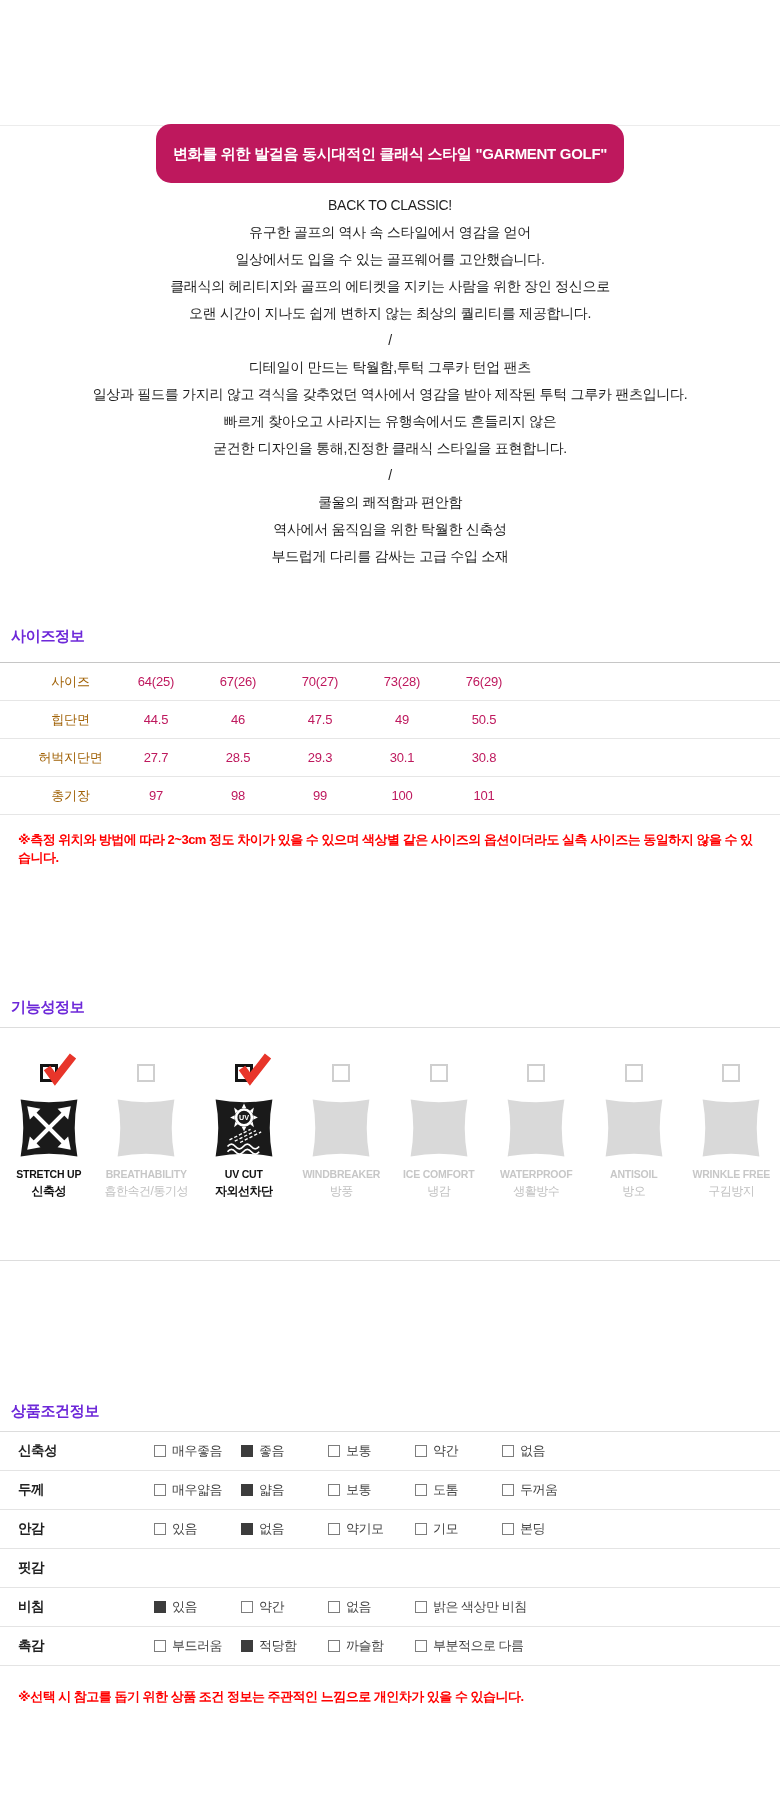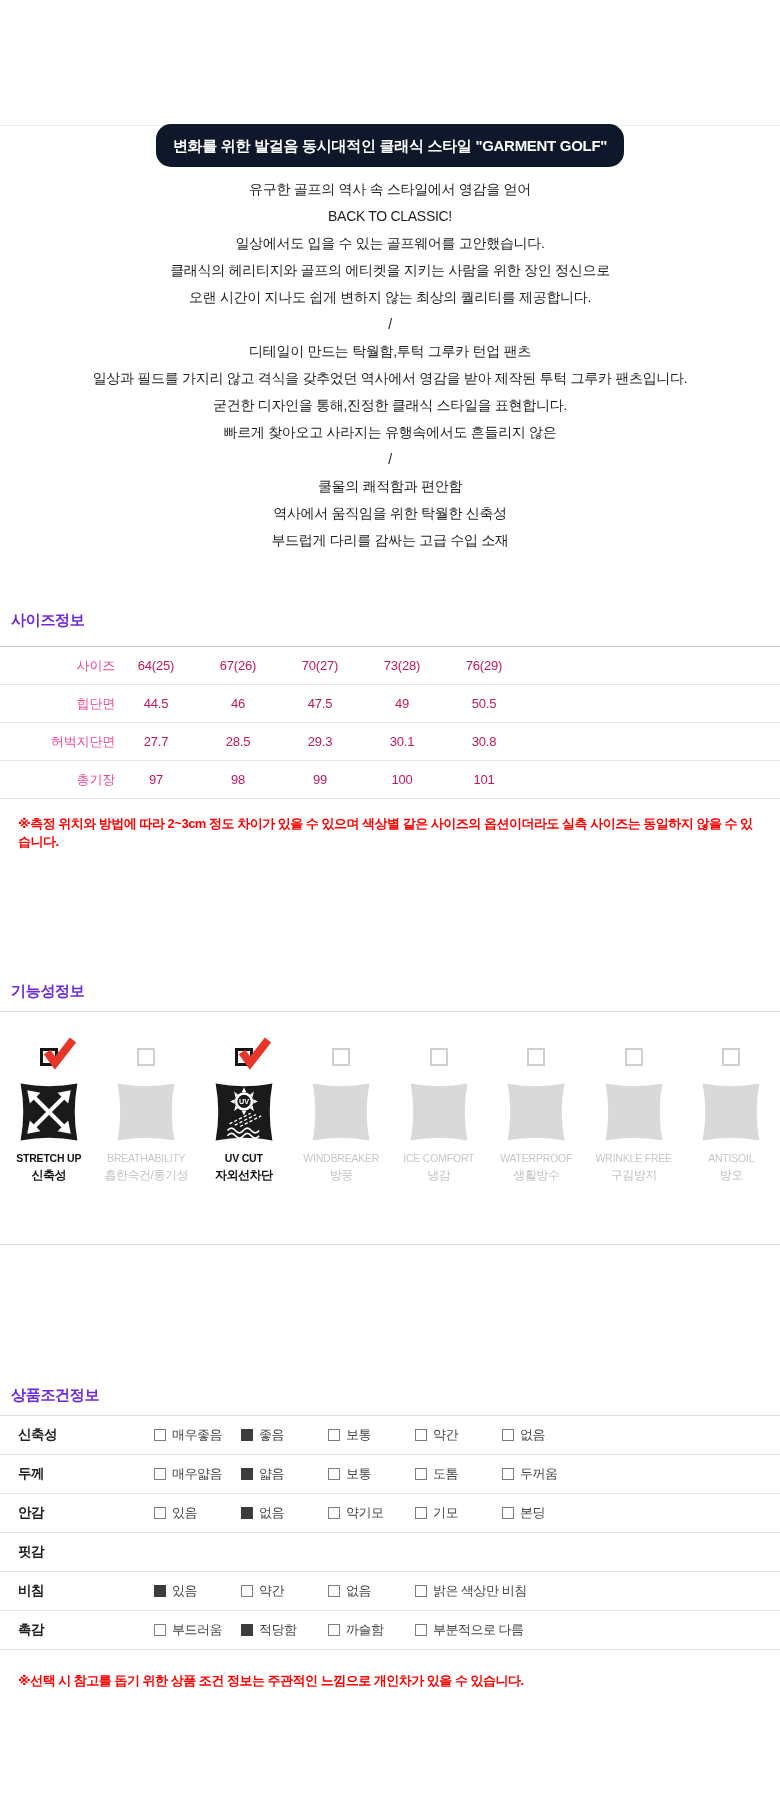--- a/index.html
+++ b/index.html
@@ -9,51 +9,51 @@
     font-family:"Liberation Sans","DejaVu Sans",sans-serif;
     color:#222;
   }
   .page { position:relative; width:780px; }
 
   
   .intro { position:relative; padding-top:124px; text-align:center; }
   .intro::before { content:""; position:absolute; top:125px; left:0; right:0; height:1px; background:#ececec; }
   .badge {
     position:relative; z-index:1; display:inline-block;
-    background:#0f172a; color:#fff; font-weight:bold; font-size:15px;
-    line-height:19px; padding:12px 17px; border-radius:15px; letter-spacing:-0.3px;
+    background:#be185d; color:#fff; font-weight:bold; font-size:15px;
+    line-height:19px; padding:20px 17px; border-radius:15px; letter-spacing:-0.3px;
   }
   .intro-lines { margin-top:9px; font-size:14px; line-height:27px; color:#1e1e1e; letter-spacing:-0.3px; }
   .intro-line { white-space:nowrap; }
 
   
   .sec-title { font-size:15px; font-weight:bold; color:#6d28d9; text-align:left; padding-left:11px; line-height:20px; letter-spacing:-0.3px; }
 
   
   .size-sec .sec-title { margin-top:56px; }
   table.size-table { width:100%; border-collapse:collapse; margin-top:16px; border-top:1px solid #c6c6c6; }
   table.size-table td { border-bottom:1px solid #e6e6e6; height:38px; font-size:13px; color:#be185d; text-align:center; letter-spacing:-0.2px; }
-  table.size-table td.row-label { text-align:right; padding-left:26px; color:#ec4899; }
+  table.size-table td.row-label { text-align:center; padding-left:26px; color:#a16207; }
   .note-red { margin:16px 18px 0 18px; color:#ff0000; font-size:13px; font-weight:bold; letter-spacing:-0.5px; }
 
   
   .func-sec .sec-title { margin-top:130px; }
   .divider { height:1px; background:#ddd; }
   .func-sec .divider.under-title { margin-top:10px; }
   .func-grid { display:flex; margin-top:36px; }
   .func-item { flex:1 1 0; text-align:center; }
   .func-check {
     position:relative; display:inline-block; width:18px; height:18px;
     border:2px solid #cfcfcf; background:#fff; margin-bottom:9px;
   }
   .func-item.active .func-check { border:3px solid #141414; }
   .func-check svg { position:absolute; left:1px; top:-13px; overflow:visible; }
   .swatch { width:66px; height:66px; margin:0 auto; }
   .swatch svg { width:66px; height:66px; display:block; }
-  .func-en { margin-top:7px; font-size:10.5px; font-weight:normal; color:#c7c7c7; letter-spacing:-0.2px; white-space:nowrap; }
+  .func-en { margin-top:7px; font-size:10.5px; font-weight:bold; color:#c7c7c7; letter-spacing:-0.2px; white-space:nowrap; }
   .func-ko { margin-top:3px; font-size:12px; color:#c0c0c0; letter-spacing:-0.5px; white-space:nowrap; }
   .func-item.active .func-en, .func-item.active .func-ko { color:#111; font-weight:bold; }
   .func-sec .divider.below-grid { margin-top:60px; }
 
   
   .cond-sec .sec-title { margin-top:140px; }
   .cond-sec .divider.under-title { margin-top:10px; }
   .cond-row { display:flex; align-items:center; height:39px; border-bottom:1px solid #e4e4e4; }
   .cond-label { width:154px; padding-left:18px; font-size:13.5px; font-weight:bold; color:#222; letter-spacing:-0.5px; }
   .cond-options { display:flex; flex:1; }
@@ -65,30 +65,30 @@
   .bottom-space { height:126px; }
 </style>
 </head>
 <body>
 
 <div class="page">
 
   <section class="intro">
     <div class="badge">변화를 위한 발걸음 동시대적인 클래식 스타일 "GARMENT GOLF"</div>
     <div class="intro-lines">
+        <div class="intro-line">BACK TO CLASSIC!</div>
         <div class="intro-line">유구한 골프의 역사 속 스타일에서 영감을 얻어</div>
-        <div class="intro-line">BACK TO CLASSIC!</div>
         <div class="intro-line">일상에서도 입을 수 있는 골프웨어를 고안했습니다.</div>
         <div class="intro-line">클래식의 헤리티지와 골프의 에티켓을 지키는 사람을 위한 장인 정신으로</div>
         <div class="intro-line">오랜 시간이 지나도 쉽게 변하지 않는 최상의 퀄리티를 제공합니다.</div>
         <div class="intro-line">/</div>
         <div class="intro-line">디테일이 만드는 탁월함,투턱 그루카 턴업 팬츠</div>
         <div class="intro-line">일상과 필드를 가지리 않고 격식을 갖추었던 역사에서 영감을 받아 제작된 투턱 그루카 팬츠입니다.</div>
+        <div class="intro-line">빠르게 찾아오고 사라지는 유행속에서도 흔들리지 않은</div>
         <div class="intro-line">굳건한 디자인을 통해,진정한 클래식 스타일을 표현합니다.</div>
-        <div class="intro-line">빠르게 찾아오고 사라지는 유행속에서도 흔들리지 않은</div>
         <div class="intro-line">/</div>
         <div class="intro-line">쿨울의 쾌적함과 편안함</div>
         <div class="intro-line">역사에서 움직임을 위한 탁월한 신축성</div>
         <div class="intro-line">부드럽게 다리를 감싸는 고급 수입 소재</div>
       </div>
   </section>
 
   <section class="size-sec">
     <h3 class="sec-title">사이즈정보</h3>
     <table class="size-table">
@@ -209,26 +209,26 @@
           </div><div class="func-en">ICE COMFORT</div><div class="func-ko">냉감</div></div>
         <div class="func-item"><div class="func-check"></div><div class="swatch">
             <svg viewBox="0 0 100 100" xmlns="http://www.w3.org/2000/svg">
               <path d="M7,7 Q50,15 93,7 Q85,50 93,93 Q50,85 7,93 Q15,50 7,7 Z" fill="#d9d9d9"></path>
             </svg>
           </div><div class="func-en">WATERPROOF</div><div class="func-ko">생활방수</div></div>
         <div class="func-item"><div class="func-check"></div><div class="swatch">
             <svg viewBox="0 0 100 100" xmlns="http://www.w3.org/2000/svg">
               <path d="M7,7 Q50,15 93,7 Q85,50 93,93 Q50,85 7,93 Q15,50 7,7 Z" fill="#d9d9d9"></path>
             </svg>
+          </div><div class="func-en">ANTISOIL</div><div class="func-ko">방오</div></div>
+        <div class="func-item"><div class="func-check"></div><div class="swatch">
+            <svg viewBox="0 0 100 100" xmlns="http://www.w3.org/2000/svg">
+              <path d="M7,7 Q50,15 93,7 Q85,50 93,93 Q50,85 7,93 Q15,50 7,7 Z" fill="#d9d9d9"></path>
+            </svg>
           </div><div class="func-en">WRINKLE FREE</div><div class="func-ko">구김방지</div></div>
-        <div class="func-item"><div class="func-check"></div><div class="swatch">
-            <svg viewBox="0 0 100 100" xmlns="http://www.w3.org/2000/svg">
-              <path d="M7,7 Q50,15 93,7 Q85,50 93,93 Q50,85 7,93 Q15,50 7,7 Z" fill="#d9d9d9"></path>
-            </svg>
-          </div><div class="func-en">ANTISOIL</div><div class="func-ko">방오</div></div>
       </div>
     <div class="divider below-grid"></div>
   </section>
 
   <section class="cond-sec">
     <h3 class="sec-title">상품조건정보</h3>
     <div class="divider under-title"></div>
     <div id="cond-rows">
         <div class="cond-row">
           <div class="cond-label">신축성</div>

